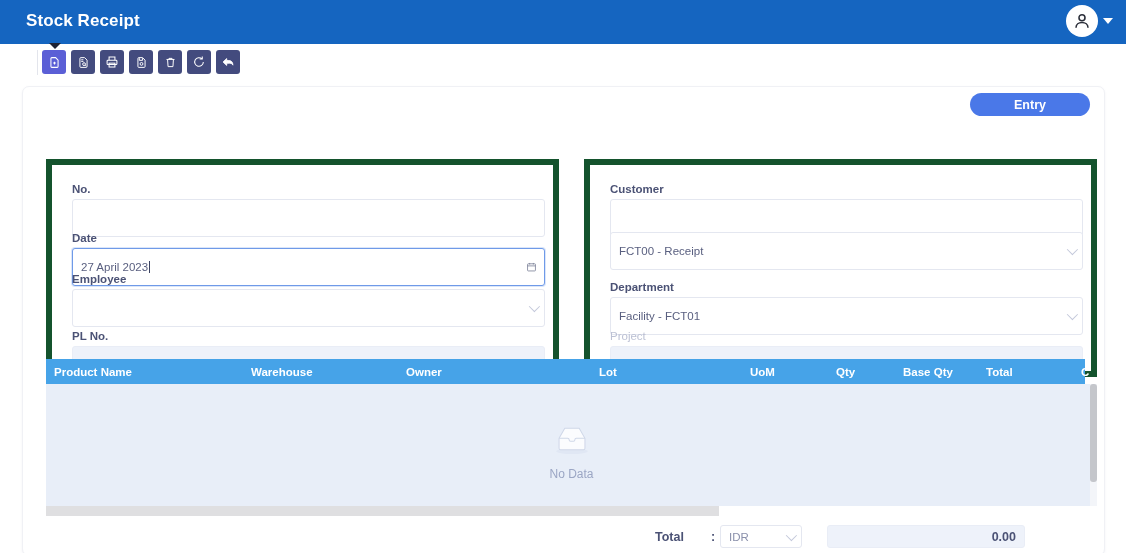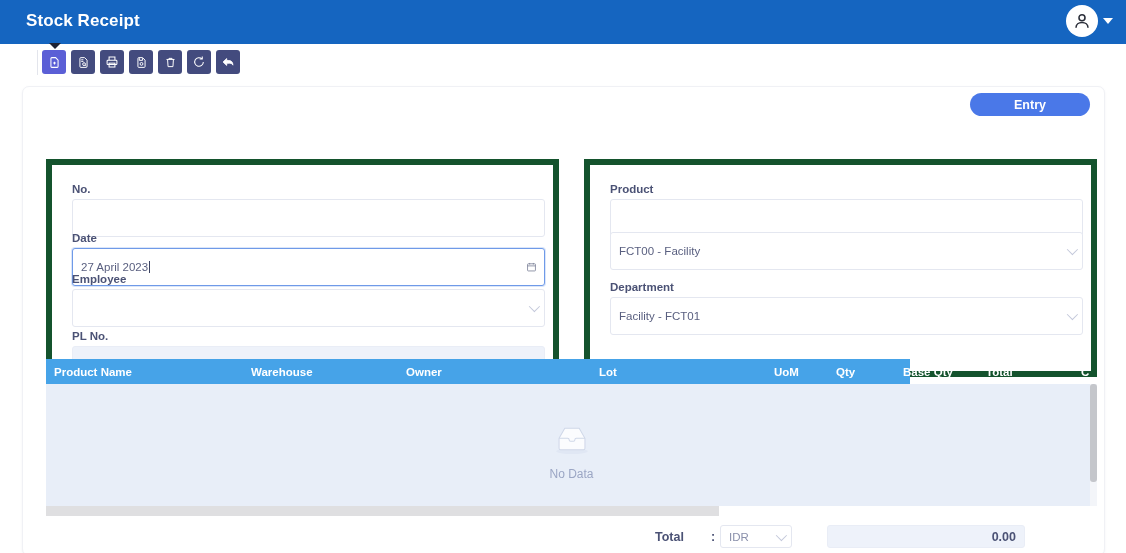--- a/index.html
+++ b/index.html
@@ -136,21 +136,21 @@
     transform: rotate(45deg) translateY(-2px);
   }
 
   
   .table-wrap {
     position: absolute; left: 23px; top: 272px;
     width: 1051px; height: 157px;
     overflow: hidden;
   }
   .thead {
-    position: relative; height: 25px; width: 864px;
+    position: relative; height: 25px; width: 1039px;
     background: #46a3e8;
     display: flex; align-items: center;
   }
   .th {
     font-size: 11.5px; font-weight: bold; color: #ffffff;
     white-space: nowrap; overflow: hidden;
   }
   .tbody {
     position: relative;
     height: 134px; width: 1051px;
@@ -187,21 +187,21 @@
   .total-label {
     position: absolute; left: 632px; top: 5px;
     font-size: 12.5px; font-weight: bold; color: #4b5275;
   }
   .total-colon {
     position: absolute; left: 688px; top: 5px;
     font-size: 12.5px; font-weight: bold; color: #4b5275;
   }
   .total-cur {
     position: absolute; left: 697px; top: 0px;
-    width: 72px; height: 23px;
+    width: 82px; height: 23px;
     border: 1px solid #e4e7f0; border-radius: 3px; background: #ffffff;
     display: flex; align-items: center; padding: 0 8px;
     font-size: 11.5px; color: #8a90ab;
   }
   .total-val {
     position: absolute; left: 804px; top: 0px;
     width: 198px; height: 23px;
     border: 1px solid #e9edf6; border-radius: 3px; background: #eef2fa;
     display: flex; align-items: center; justify-content: flex-end;
     padding: 0 8px;
@@ -326,56 +326,65 @@
         <div class="field-input disabled">
           <span class="val"></span>
         </div>
       </div>
 
     </div>
 
     <div class="panel right">
 
       <div class="field" style="top:18px">
-        <span class="field-label">Product</span>
+        <span class="field-label">Customer</span>
         <div class="field-input">
           <span class="val"></span>
         </div>
       </div>
 
       <div class="field" style="top:67px">
         <div class="field-input">
-          <span class="val">FCT00 - Facility</span>
+          <span class="val">FCT00 - Receipt</span>
           <span class="suffix-icon">
               <span class="chev"></span>
             </span>
         </div>
       </div>
 
       <div class="field" style="top:116px">
         <span class="field-label">Department</span>
         <div class="field-input">
           <span class="val">Facility - FCT01</span>
           <span class="suffix-icon">
               <span class="chev"></span>
             </span>
         </div>
       </div>
 
+      <div class="field" style="top:165px">
+        <span class="field-label muted">Project</span>
+        <div class="field-input disabled">
+          <span class="val"></span>
+          <span class="suffix-icon">
+              <span class="chev"></span>
+            </span>
+        </div>
+      </div>
 
     </div>
 
     <div class="table-wrap">
 
       <div class="thead">
         <div class="th" style="position:absolute;left:8px">Product Name</div>
         <div class="th" style="position:absolute;left:205px">Warehouse</div>
         <div class="th" style="position:absolute;left:360px">Owner</div>
         <div class="th" style="position:absolute;left:553px">Lot</div>
-        <div class="th" style="position:absolute;left:728px">UoM</div>
+        <div class="th" style="position:absolute;left:704px">UoM</div>
         <div class="th" style="position:absolute;left:790px">Qty</div>
         <div class="th" style="position:absolute;left:857px">Base Qty</div>
         <div class="th" style="position:absolute;left:940px">Total</div>
         <div class="th" style="position:absolute;left:1035px">C</div>
       </div>
 
       <div class="tbody">
         <div class="nodata-icon">
           <svg width="46" height="36" viewBox="0 0 64 50" fill="none">
             <ellipse cx="32" cy="42" rx="22" ry="4" fill="#e0e7f4"></ellipse>

